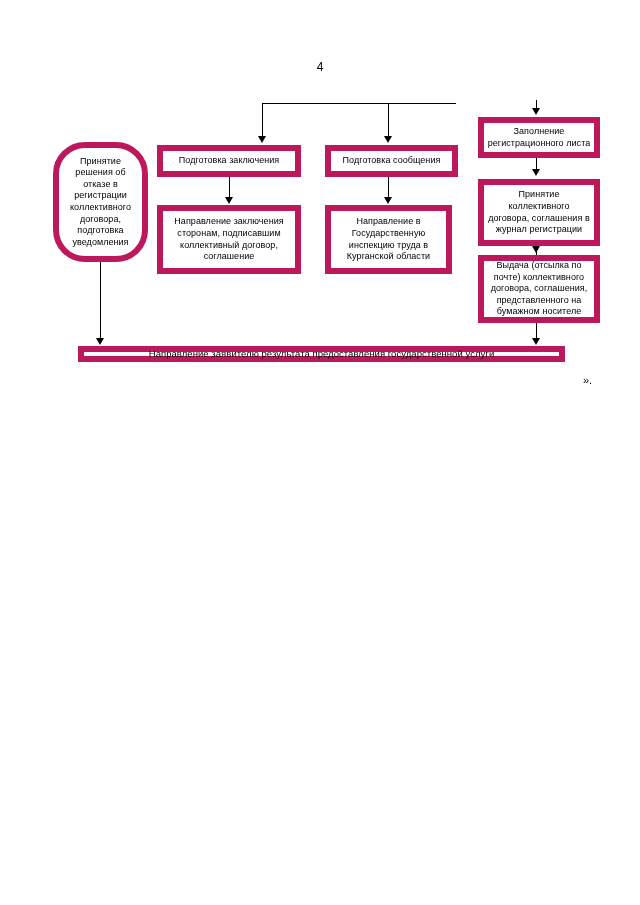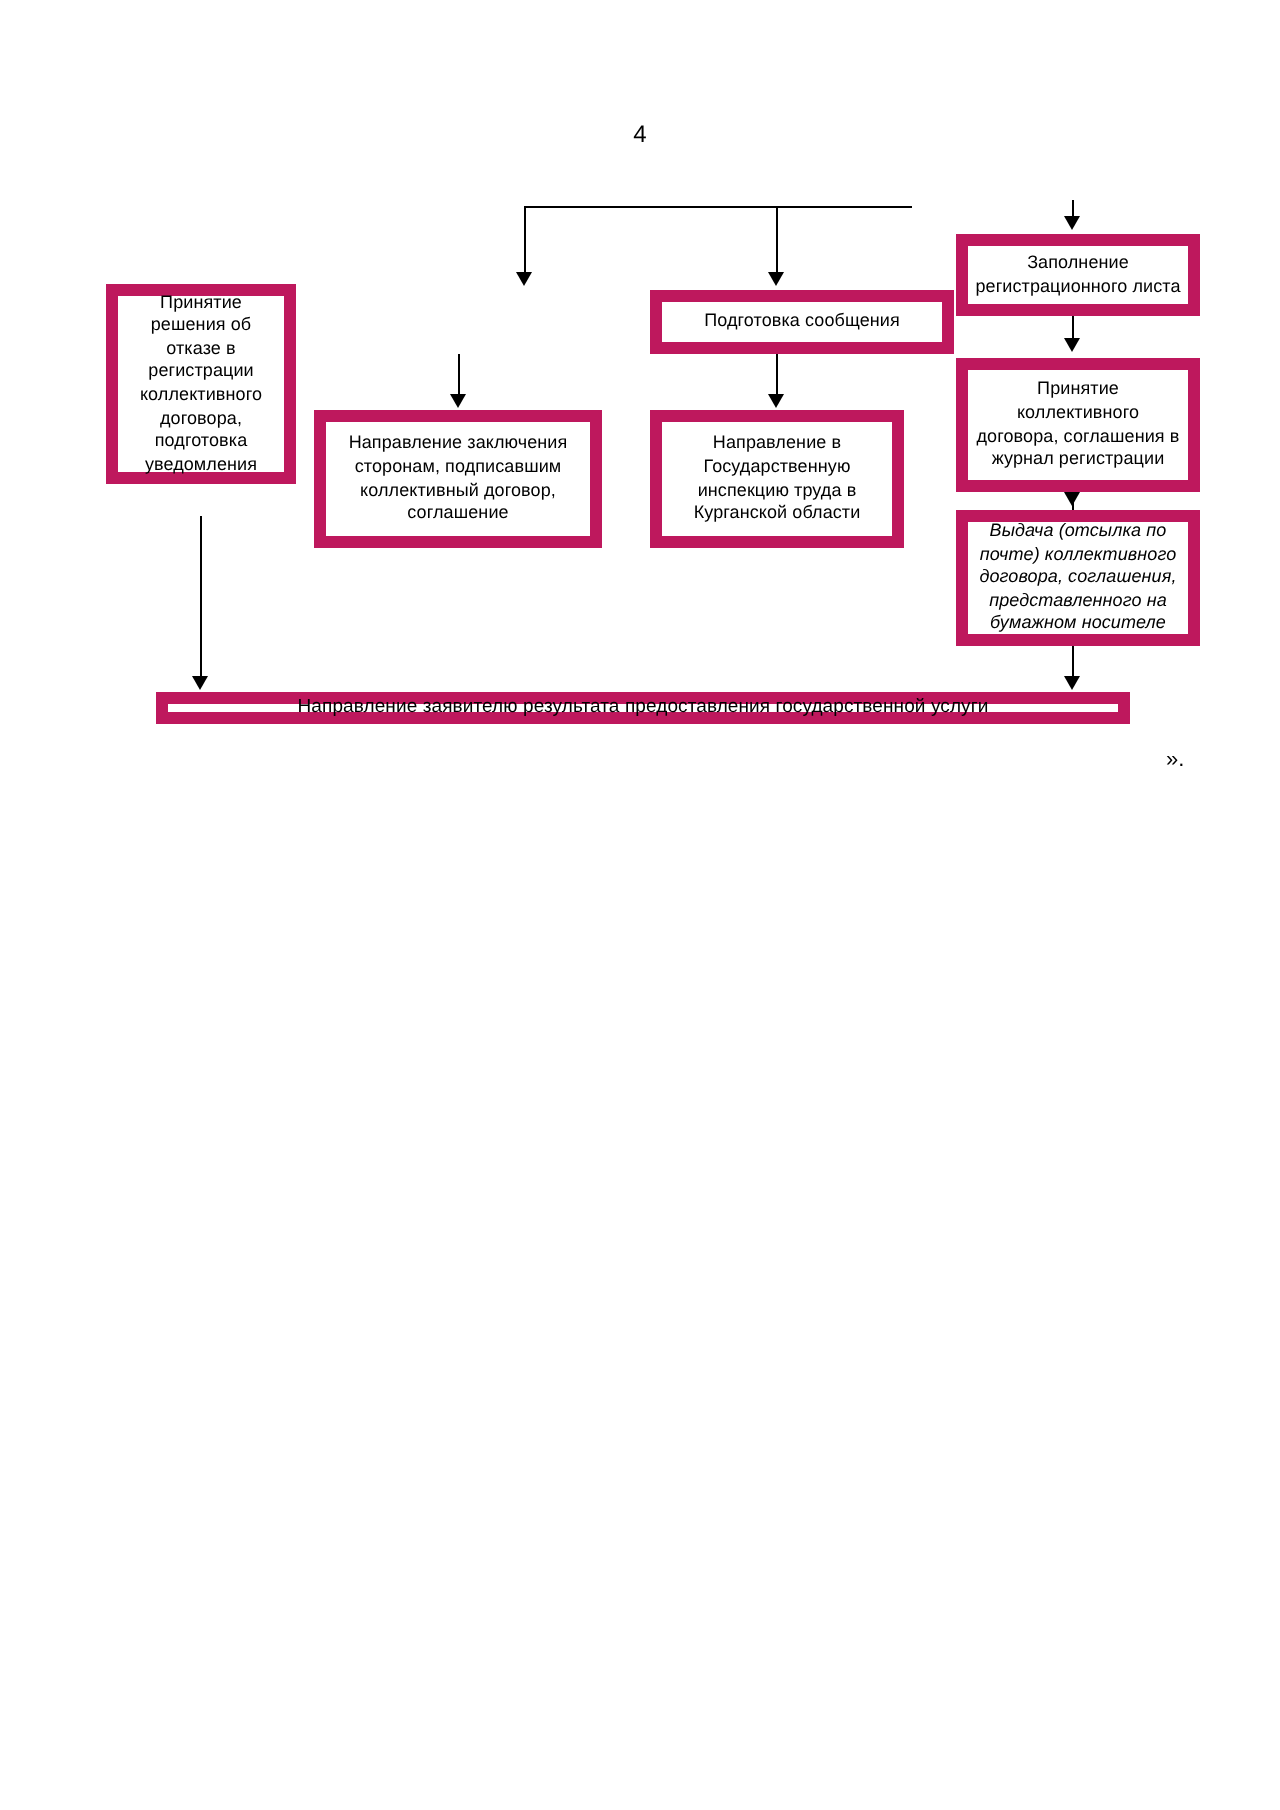--- a/index.html
+++ b/index.html
@@ -47,28 +47,28 @@
     line-height: 11.6px;
     padding: 2px 3px;
     letter-spacing: 0.05px;
   }
   .node > span {
     display: block;
     width: 100%;
   }
 
   
-  #node-refusal      { left: 53px;  top: 142px; width: 95px;  height: 100px; }
+  #node-refusal      { left: 53px;  top: 142px; width: 95px;  height: 120px; border-radius: 32px; }
   #node-prep-concl   { left: 157px; top: 145px; width: 144px; height: 32px; }
   #node-send-concl   { left: 157px; top: 205px; width: 144px; height: 69px; }
-  #node-prep-msg     { left: 325px; top: 145px; width: 152px; height: 32px; }
+  #node-prep-msg     { left: 325px; top: 145px; width: 133px; height: 32px; }
   #node-send-insp    { left: 325px; top: 205px; width: 127px; height: 69px; }
   #node-fill-sheet   { left: 478px; top: 117px; width: 122px; height: 41px; }
   #node-journal      { left: 478px; top: 179px; width: 122px; height: 67px; }
-  #node-issue        { left: 478px; top: 255px; width: 122px; height: 68px; font-style: italic; }
+  #node-issue        { left: 478px; top: 255px; width: 122px; height: 68px; }
   #node-result       { left: 78px;  top: 346px; width: 487px; height: 14px; font-size: 9.5px; }
 
   
   .ln {
     position: absolute;
     background: #000000;
   }
   .ln.v { width: 1px; }
   .ln.h { height: 1px; }
 
@@ -152,20 +152,23 @@
   <div class="ln v" id="stem-refusal-down"></div>
   <div class="arrow-down" id="arr-result-left"></div>
 
   <div class="ln v" id="stem-issue-down"></div>
   <div class="arrow-down" id="arr-result-right"></div>
 
   <div class="node" id="node-refusal">
     <span>Принятие решения об отказе в регистрации коллективного договора, подготовка уведомления</span>
   </div>
 
+  <div class="node" id="node-prep-concl">
+    <span>Подготовка заключения</span>
+  </div>
 
   <div class="node" id="node-send-concl">
     <span>Направление заключения сторонам, подписавшим коллективный договор, соглашение</span>
   </div>
 
   <div class="node" id="node-prep-msg">
     <span>Подготовка сообщения</span>
   </div>
 
   <div class="node" id="node-send-insp">

